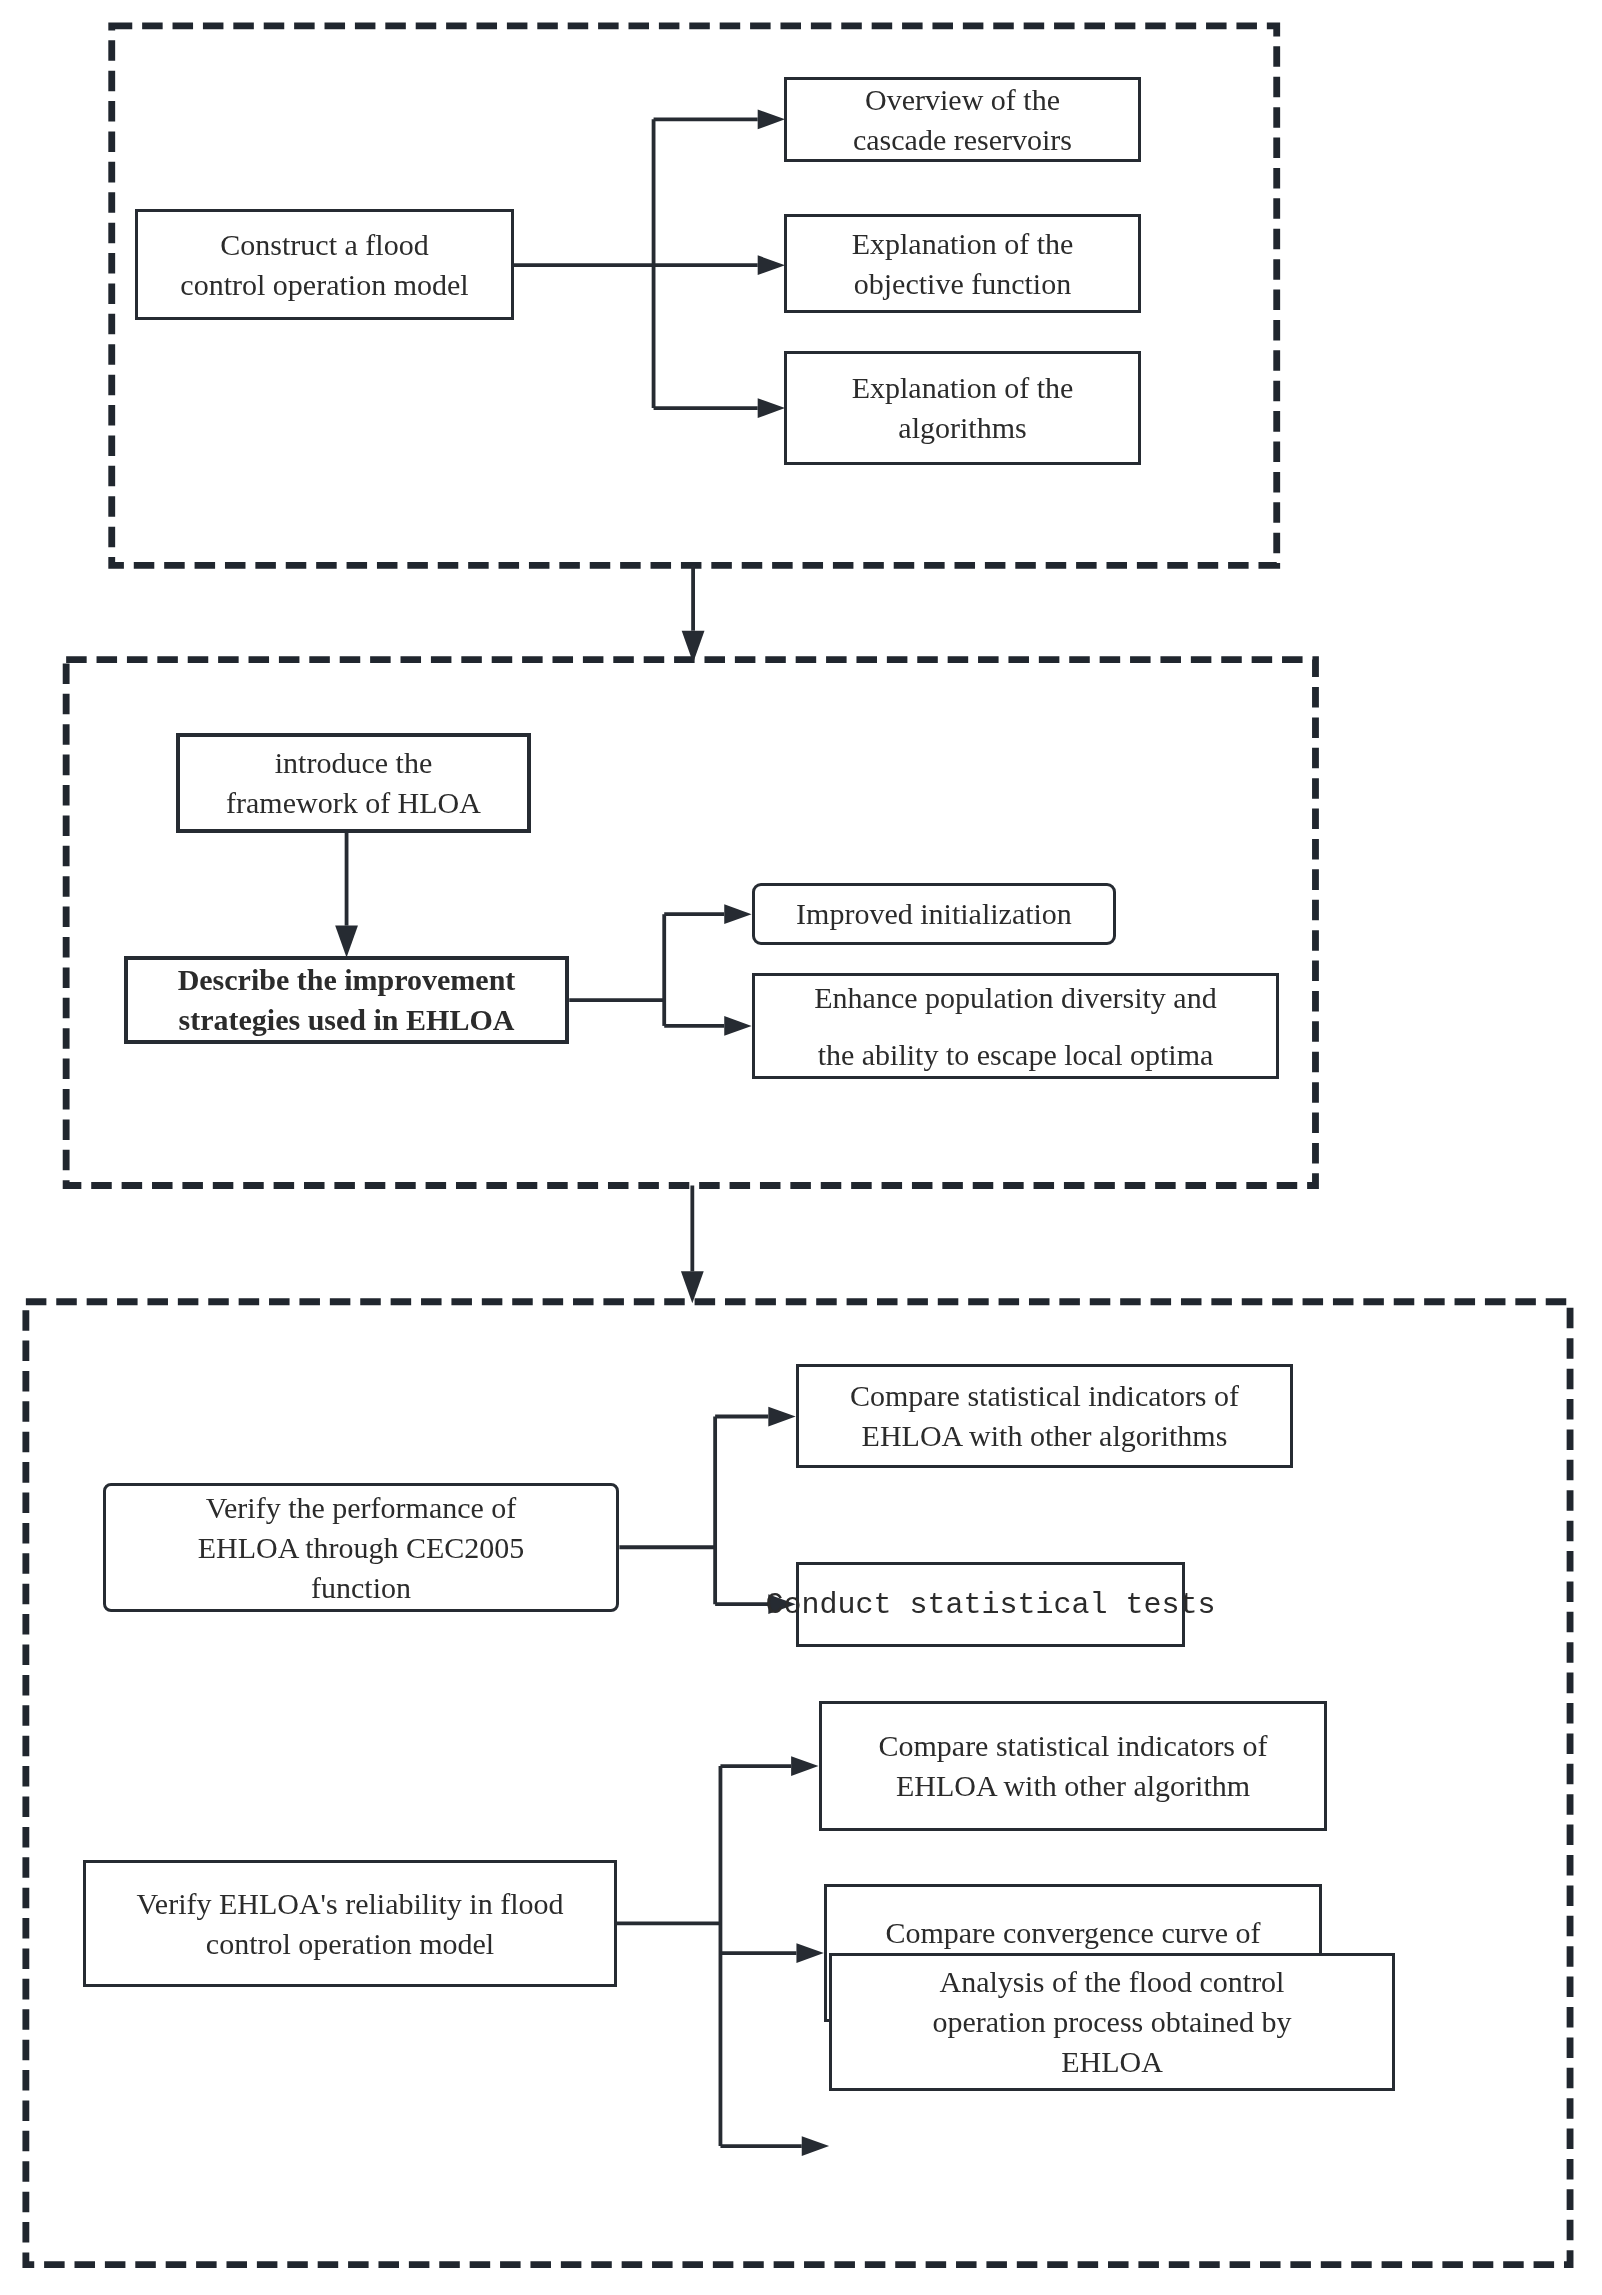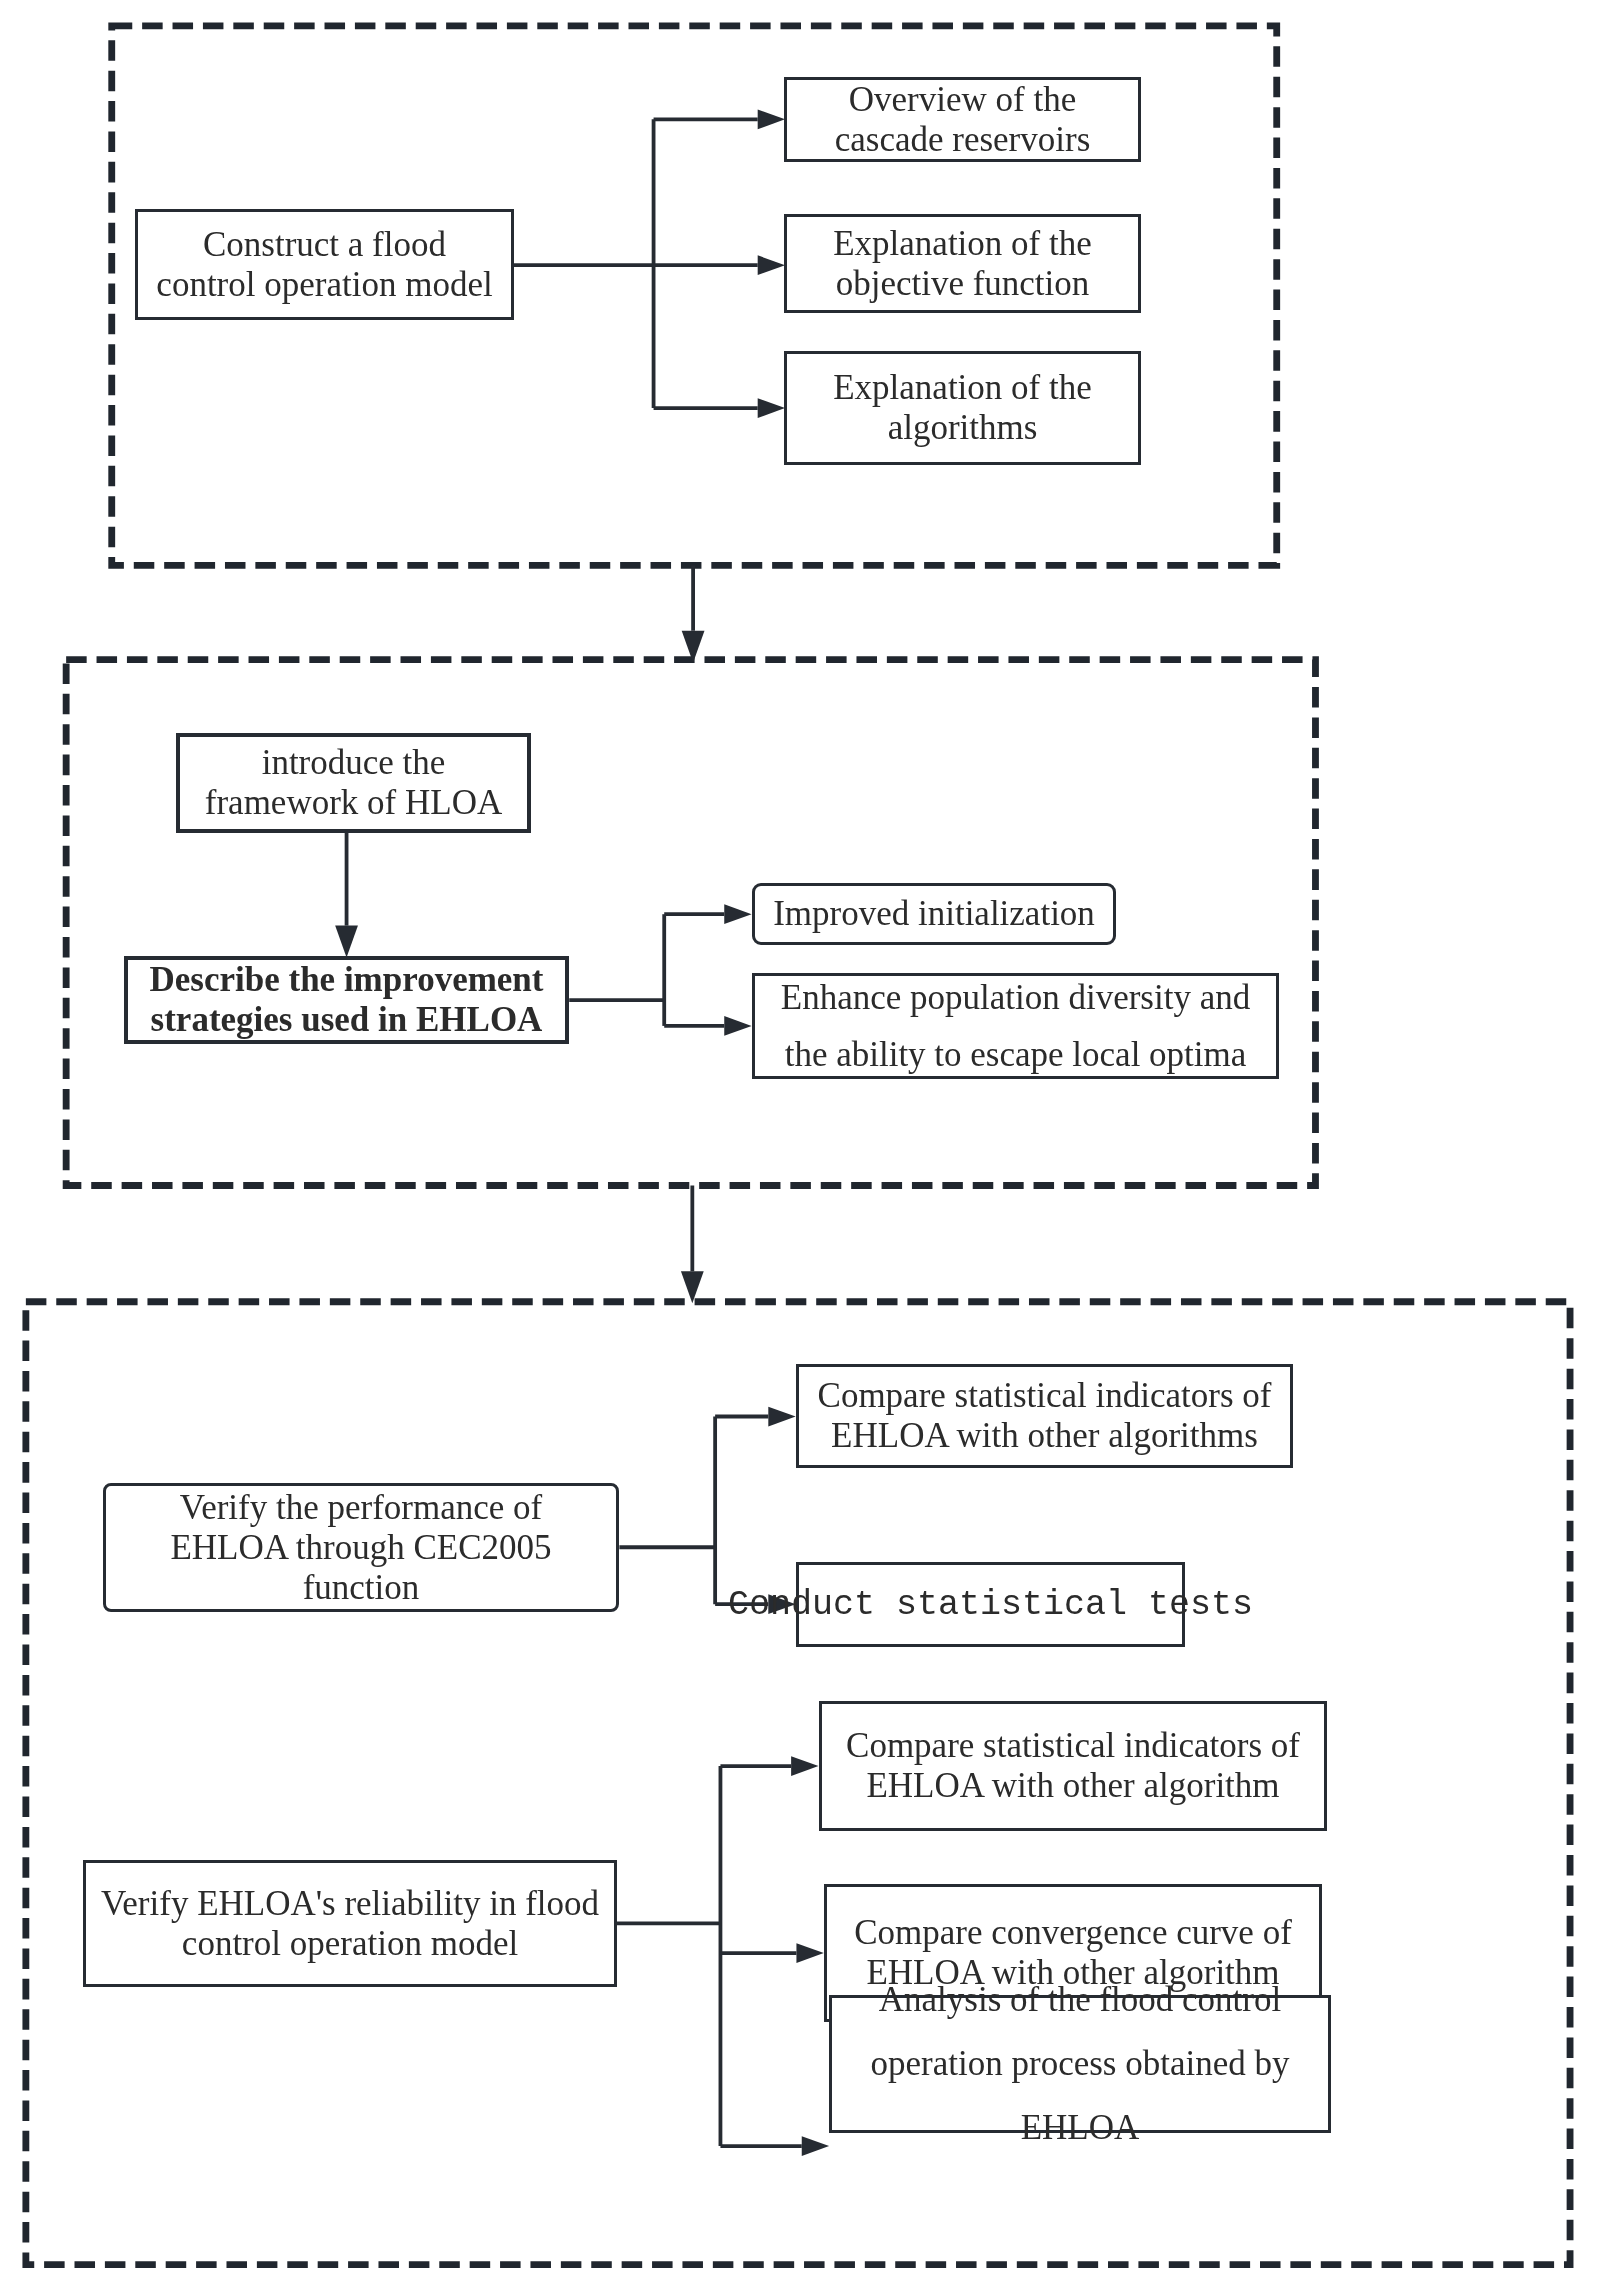--- a/index.html
+++ b/index.html
@@ -24,21 +24,21 @@
   }
   .node {
     position: absolute;
     box-sizing: border-box;
     border: 3.8px solid #262b32;
     background: #ffffff;
     display: flex;
     flex-direction: column;
     align-items: center;
     justify-content: center;
-    font-size: 35px;
+    font-size: 30px;
     line-height: 40px;
     color: #2b2b2b;
     z-index: 2;
   }
   .node.rounded {
     border-radius: 8px;
   }
   .line-txt {
     white-space: nowrap;
   }
@@ -164,20 +164,20 @@
   <div class="node" style="left:819px; top:1701px; width:508px; height:130px;">
     <div class="line-txt">Compare statistical indicators of</div>
     <div class="line-txt">EHLOA with other algorithm</div>
   </div>
 
   <div class="node" style="left:824px; top:1884px; width:498px; height:138px;">
     <div class="line-txt">Compare convergence curve of</div>
     <div class="line-txt">EHLOA with other algorithm</div>
   </div>
 
-  <div class="node" style="left:829px; top:1995px; width:502px; height:138px;gap:24px;">
+  <div class="node" style="left:829px; top:1953px; width:566px; height:138px;">
     <div class="line-txt">Analysis of the flood control</div>
     <div class="line-txt">operation process obtained by</div>
     <div class="line-txt">EHLOA</div>
   </div>
 
 </div>
 
 
 </body></html>

